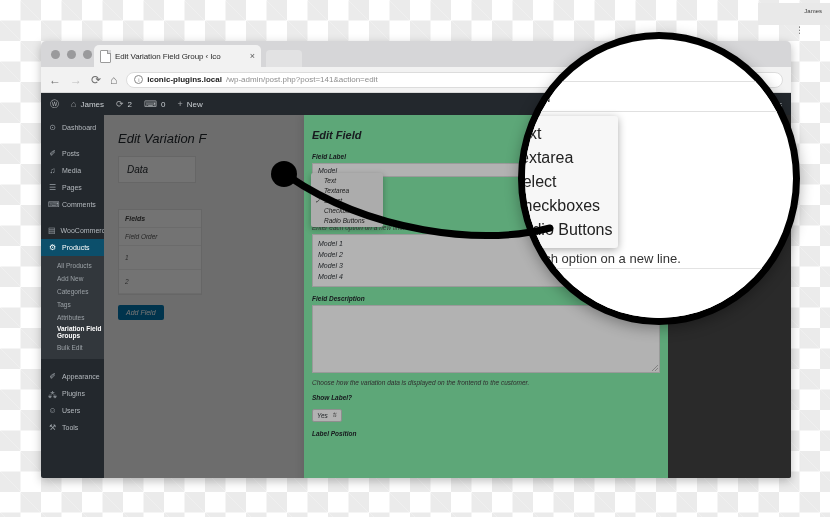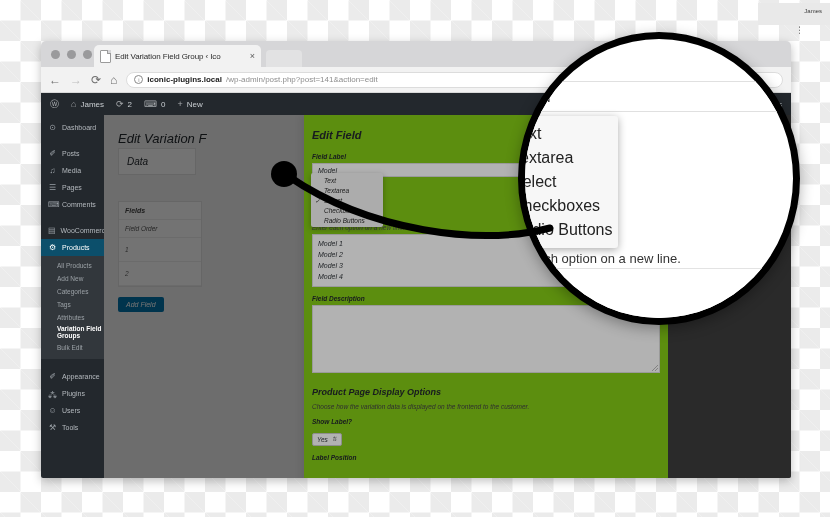--- a/index.html
+++ b/index.html
@@ -56,31 +56,31 @@
   .mi .ic{width:9px;text-align:center;font-size:8px;color:#9aa0a6;}
   .mi.active{background:#0c4f6b;color:#fff;position:relative;}
   .mi.active .ic{color:#fff;}
   .mi.active:after{content:"";position:absolute;right:-5px;top:4px;border:5px solid transparent;border-left-color:#0c4f6b;}
   .subs{background:#32373c;padding:3px 0 5px 0;}
   .sub{height:13px;display:flex;align-items:center;padding-left:16px;color:#9ba1a6;font-size:6.5px;}
   .sub.cur{color:#fff;font-weight:bold;line-height:1.15;height:auto;padding-top:1px;padding-bottom:1px;display:block;padding-left:16px;}
   .msep{height:9px;}
   .wpmain{flex:1 1 auto;position:relative;overflow:hidden;background:#f1f1f1;font-style:italic;}
   .pagehead{font-size:13px;color:#23282d;padding:16px 0 0 14px;font-weight:400;}
-  .databox{margin:2px 0 0 14px;width:76px;background:#fff;border:1px solid #e2e2e2;}
+  .databox{margin:10px 0 0 14px;width:76px;background:#fff;border:1px solid #e2e2e2;}
   .databox .dh{font-size:10px;color:#23282d;padding:7px 8px;}
   .fieldsbox{margin:26px 0 0 14px;width:82px;background:#fff;border:1px solid #e2e2e2;font-size:6.5px;color:#444;}
   .fieldsbox .fh{padding:5px 6px;border-bottom:1px solid #eee;font-weight:bold;font-size:7px;}
   .fieldsbox .fo{padding:5px 6px;border-bottom:1px solid #eee;color:#555;}
   .fieldsbox .row{padding:8px 6px;border-bottom:1px solid #eee;color:#666;}
   .addbtn{margin:10px 0 0 14px;display:inline-block;background:#0073aa;color:#fff;font-size:7px;
     padding:4px 8px;border-radius:2px;}
   
   .modal{
-    position:absolute;left:200px;top:0;width:364px;bottom:0;background:#84cc16;
+    position:absolute;left:200px;top:0;width:364px;bottom:0;background:#86efac;
     box-shadow:-2px 0 8px rgba(0,0,0,.10);
   }
   .modal .mt{font-size:11px;font-weight:bold;color:#23282d;padding:14px 0 0 8px;}
   .modal .lbl{font-size:6.5px;font-weight:bold;color:#23282d;padding:12px 0 3px 8px;}
   .modal .lbl.tight{padding-top:8px;}
   .modal .inp{margin:0 8px;height:14px;border:1px solid #ddd;background:#fff;font-size:7px;color:#32373c;
     display:flex;align-items:center;padding:0 5px;box-sizing:border-box;}
   .modal .hint{font-size:6.5px;color:#555;padding:3px 0 3px 8px;}
   .ta{margin:0 8px;border:1px solid #ddd;background:#fff;font-size:7px;color:#32373c;padding:4px 5px;line-height:1.55;}
   .ta.empty{height:58px;position:relative;}
@@ -268,21 +268,20 @@
 
           <div class="hint" style="margin-top:44px;">Enter each option on a new line.</div>
           <div class="ta" style="white-space:pre-line;">Model 1
 Model 2
 Model 3
 Model 4</div>
 
           <div class="lbl tight">Field Description</div>
           <div class="ta empty"></div>
 
-          <div class="sect">Product Page Display Options</div>
           <div class="sectsub">Choose how the variation data is displayed on the frontend to the customer.</div>
 
           <div class="lbl tight">Show Label?</div>
           <div class="sel">
             <span>Yes</span>
             <span class="ar">⇅</span>
           </div>
 
           <div class="lbl tight">Label Position</div>
 

